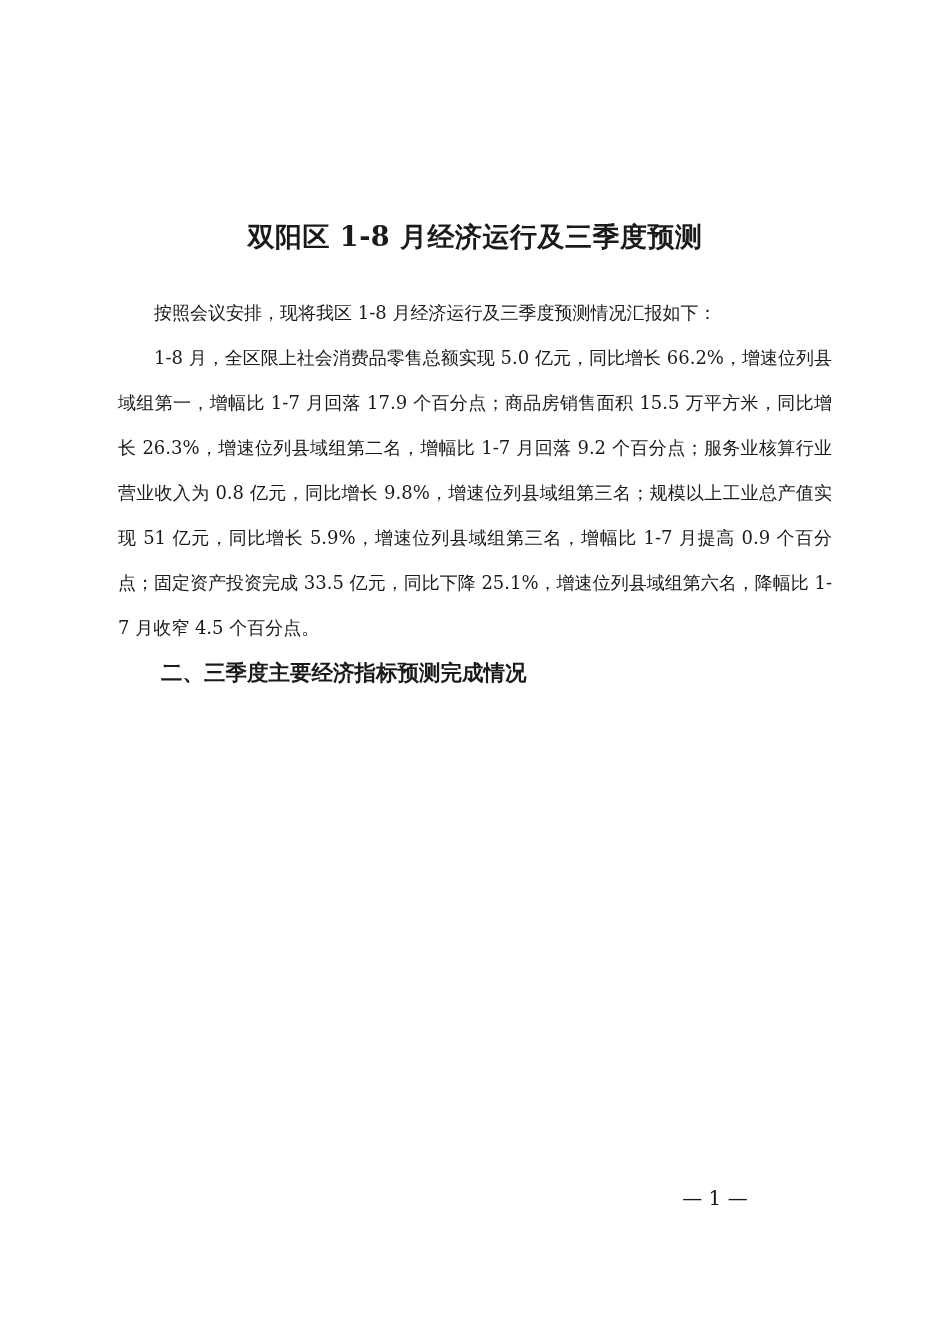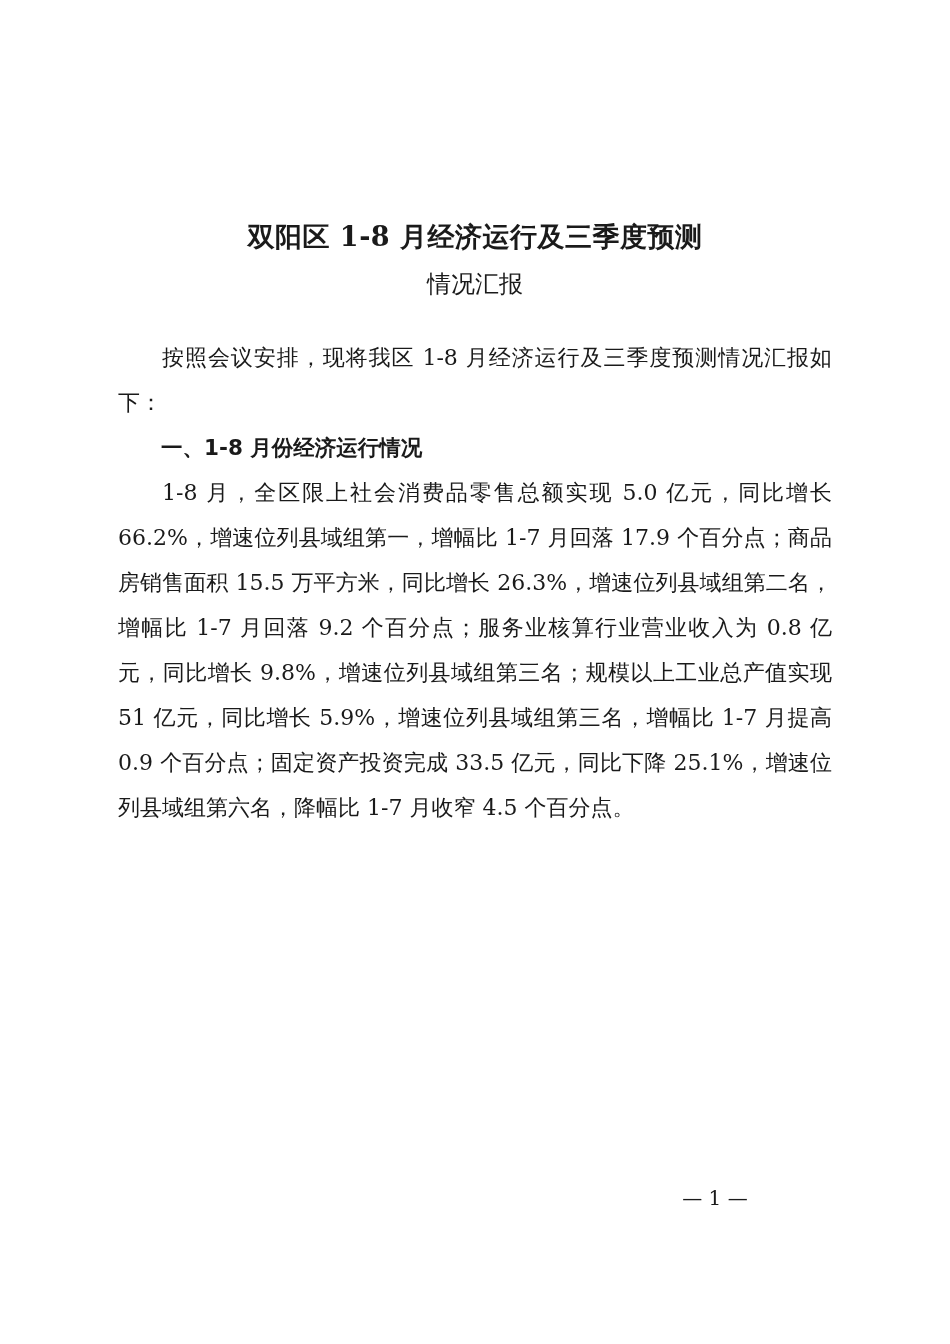--- a/index.html
+++ b/index.html
@@ -45,21 +45,21 @@
     font-size: 24px;
     font-weight: normal;
     font-family: "DejaVu Serif", "Liberation Serif", serif;
     line-height: 1.4;
   }
   .body-block {
     margin-top: 34px;
   }
   p.para {
     margin: 0 0 0 0;
-    font-size: 22px;
+    font-size: 18px;
     line-height: 45px;
     text-align: justify;
     text-justify: inter-ideograph;
     text-indent: 2em;
     font-family: "DejaVu Serif", "Liberation Serif", serif;
   }
   p.heading {
     margin: 0;
     font-size: 21.5px;
     line-height: 45px;
@@ -79,24 +79,23 @@
     box-sizing: border-box;
   }
 </style>
 </head>
 <body>
 
 <div class="page">
   <div class="content">
 
     <div class="doc-title">双阳区 1-8 月经济运行及三季度预测</div>
-    <div class="doc-subtitle">情况汇报</div>
 
     <div class="body-block">
       <p class="para">按照会议安排，现将我区 1-8 月经济运行及三季度预测情况汇报如下：</p>
-      <p class="heading">一、1-8 月份经济运行情况</p>
       <p class="para">1-8 月，全区限上社会消费品零售总额实现 5.0 亿元，同比增长 66.2%，增速位列县域组第一，增幅比 1-7 月回落 17.9 个百分点；商品房销售面积 15.5 万平方米，同比增长 26.3%，增速位列县域组第二名，增幅比 1-7 月回落 9.2 个百分点；服务业核算行业营业收入为 0.8 亿元，同比增长 9.8%，增速位列县域组第三名；规模以上工业总产值实现 51 亿元，同比增长 5.9%，增速位列县域组第三名，增幅比 1-7 月提高 0.9 个百分点；固定资产投资完成 33.5 亿元，同比下降 25.1%，增速位列县域组第六名，降幅比 1-7 月收窄 4.5 个百分点。</p>
+      <p class="heading">二、三季度主要经济指标预测完成情况</p>
     </div>
 
   </div>
 
   <div class="page-number">— 1 —</div>
 </div>
 
 </body></html>

